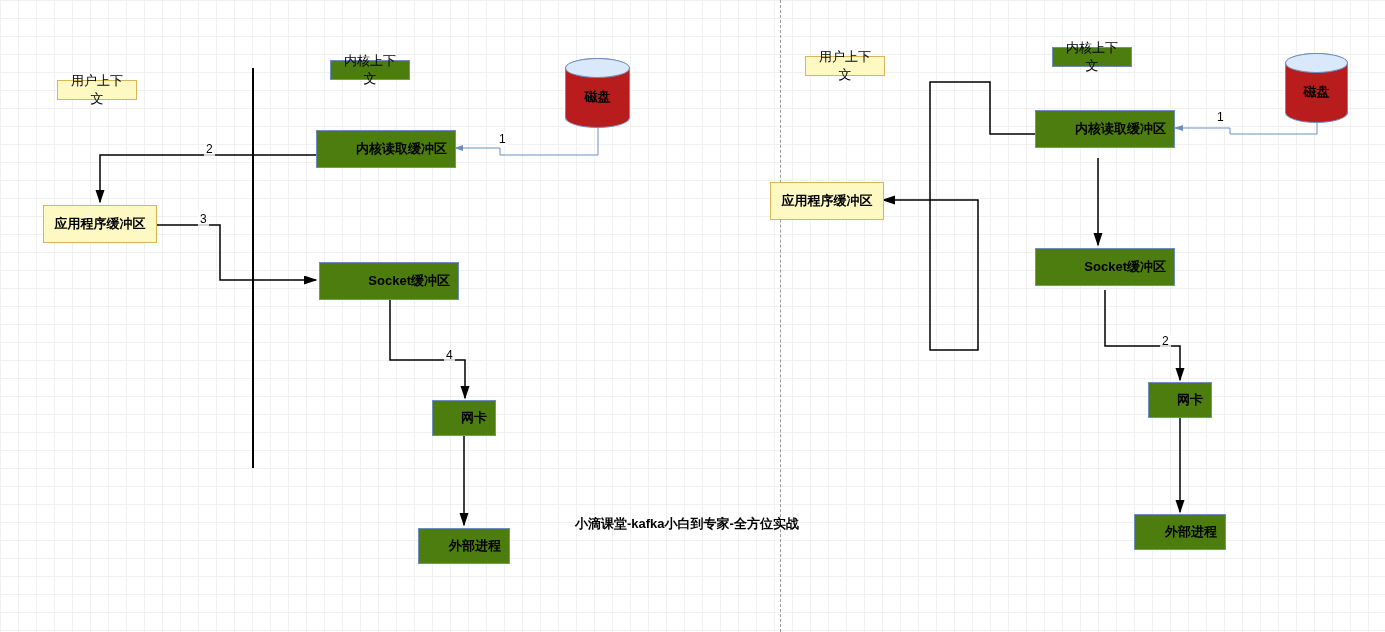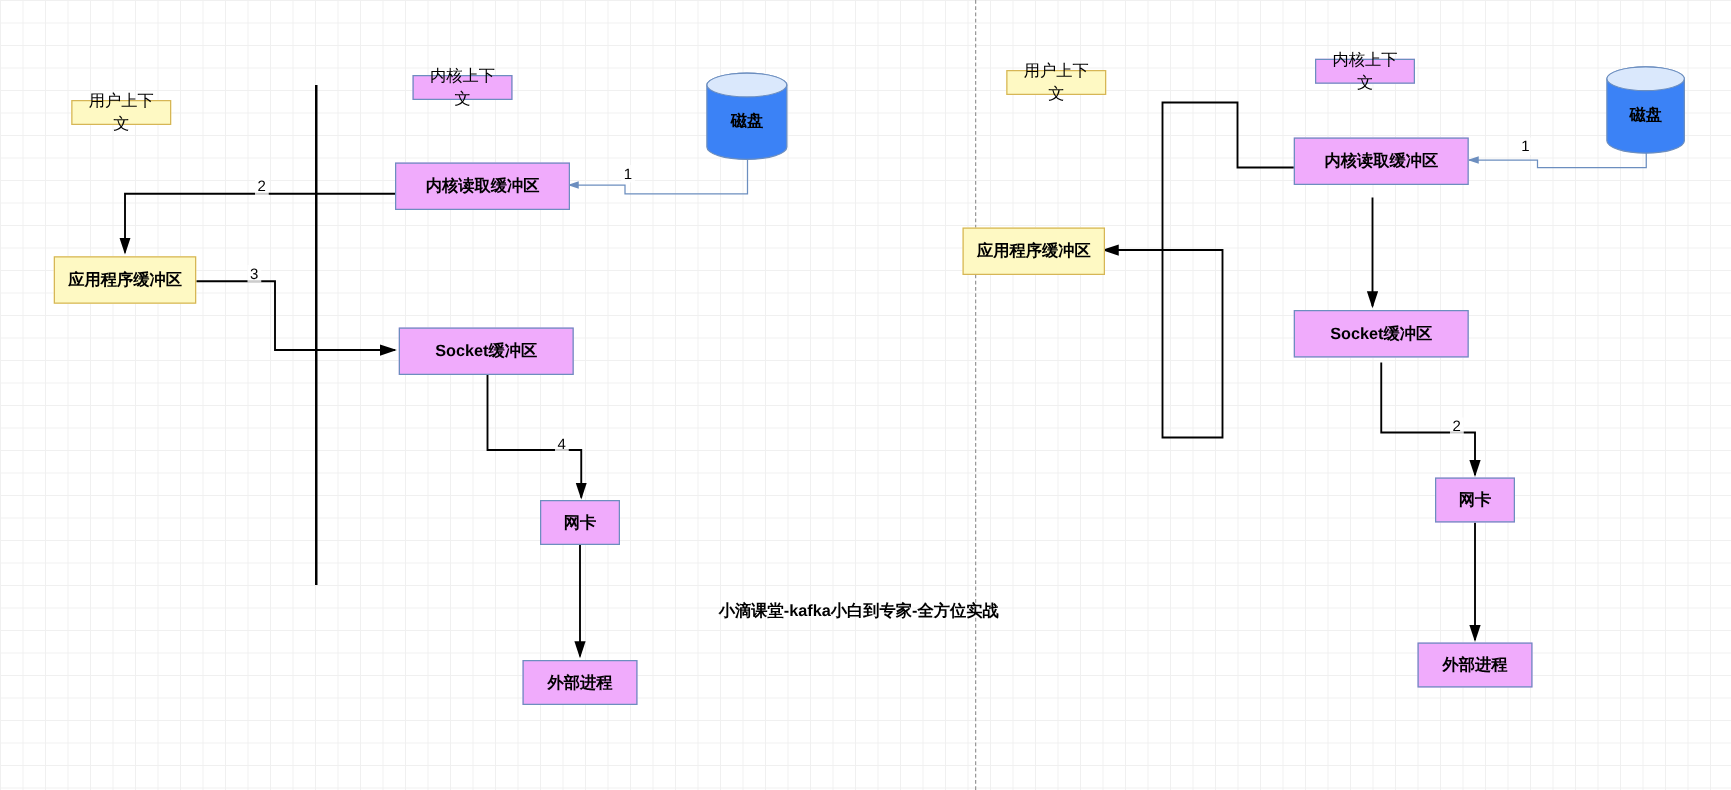--- a/index.html
+++ b/index.html
@@ -23,26 +23,27 @@
       justify-content: center;
       font-size: 13px;
       text-align: center;
       padding: 4px 8px;
     }
     .box-yellow {
       background-color: #fef9c3;
       border-color: #d6b656;
     }
     .box-blue {
-      background-color: #f0abfc;
+      background-color: #4d7c0f;
       border-color: #6c8ebf;
+      justify-content: flex-end;
     }
     .cylinder {
       position: absolute;
-      background-color: #3b82f6;
+      background-color: #b91c1c;
       border: 1px solid #6c8ebf;
       border-radius: 50% / 15%;
       display: flex;
       align-items: center;
       justify-content: center;
       font-size: 13px;
       font-weight: bold;
     }
     .cylinder::before {
       content: '';
@@ -171,13 +172,13 @@
 <div class="box box-blue" style="left:1148px; top:382px; width:64px; height:36px; font-weight:bold;">
     <span>网卡</span>
   </div>
 <div class="box box-blue" style="left:1134px; top:514px; width:92px; height:36px; font-weight:bold;">
     <span>外部进程</span>
   </div>
 
 <div class="edge-label" style="left:1215px; top:110px;">1</div>
 <div class="edge-label" style="left:1160px; top:334px;">2</div>
 
-<div class="subtitle" style="left:575px; top:480px;text-align:right;">小滴课堂-kafka小白到专家-全方位实战</div>
+<div class="subtitle" style="left:575px; top:515px;text-align:right;">小滴课堂-kafka小白到专家-全方位实战</div>
 
 </body></html>

